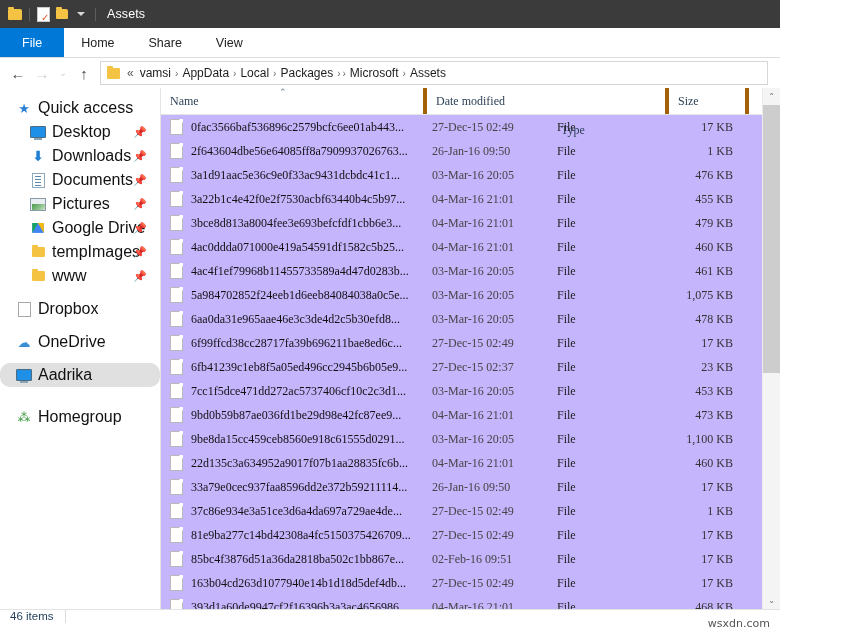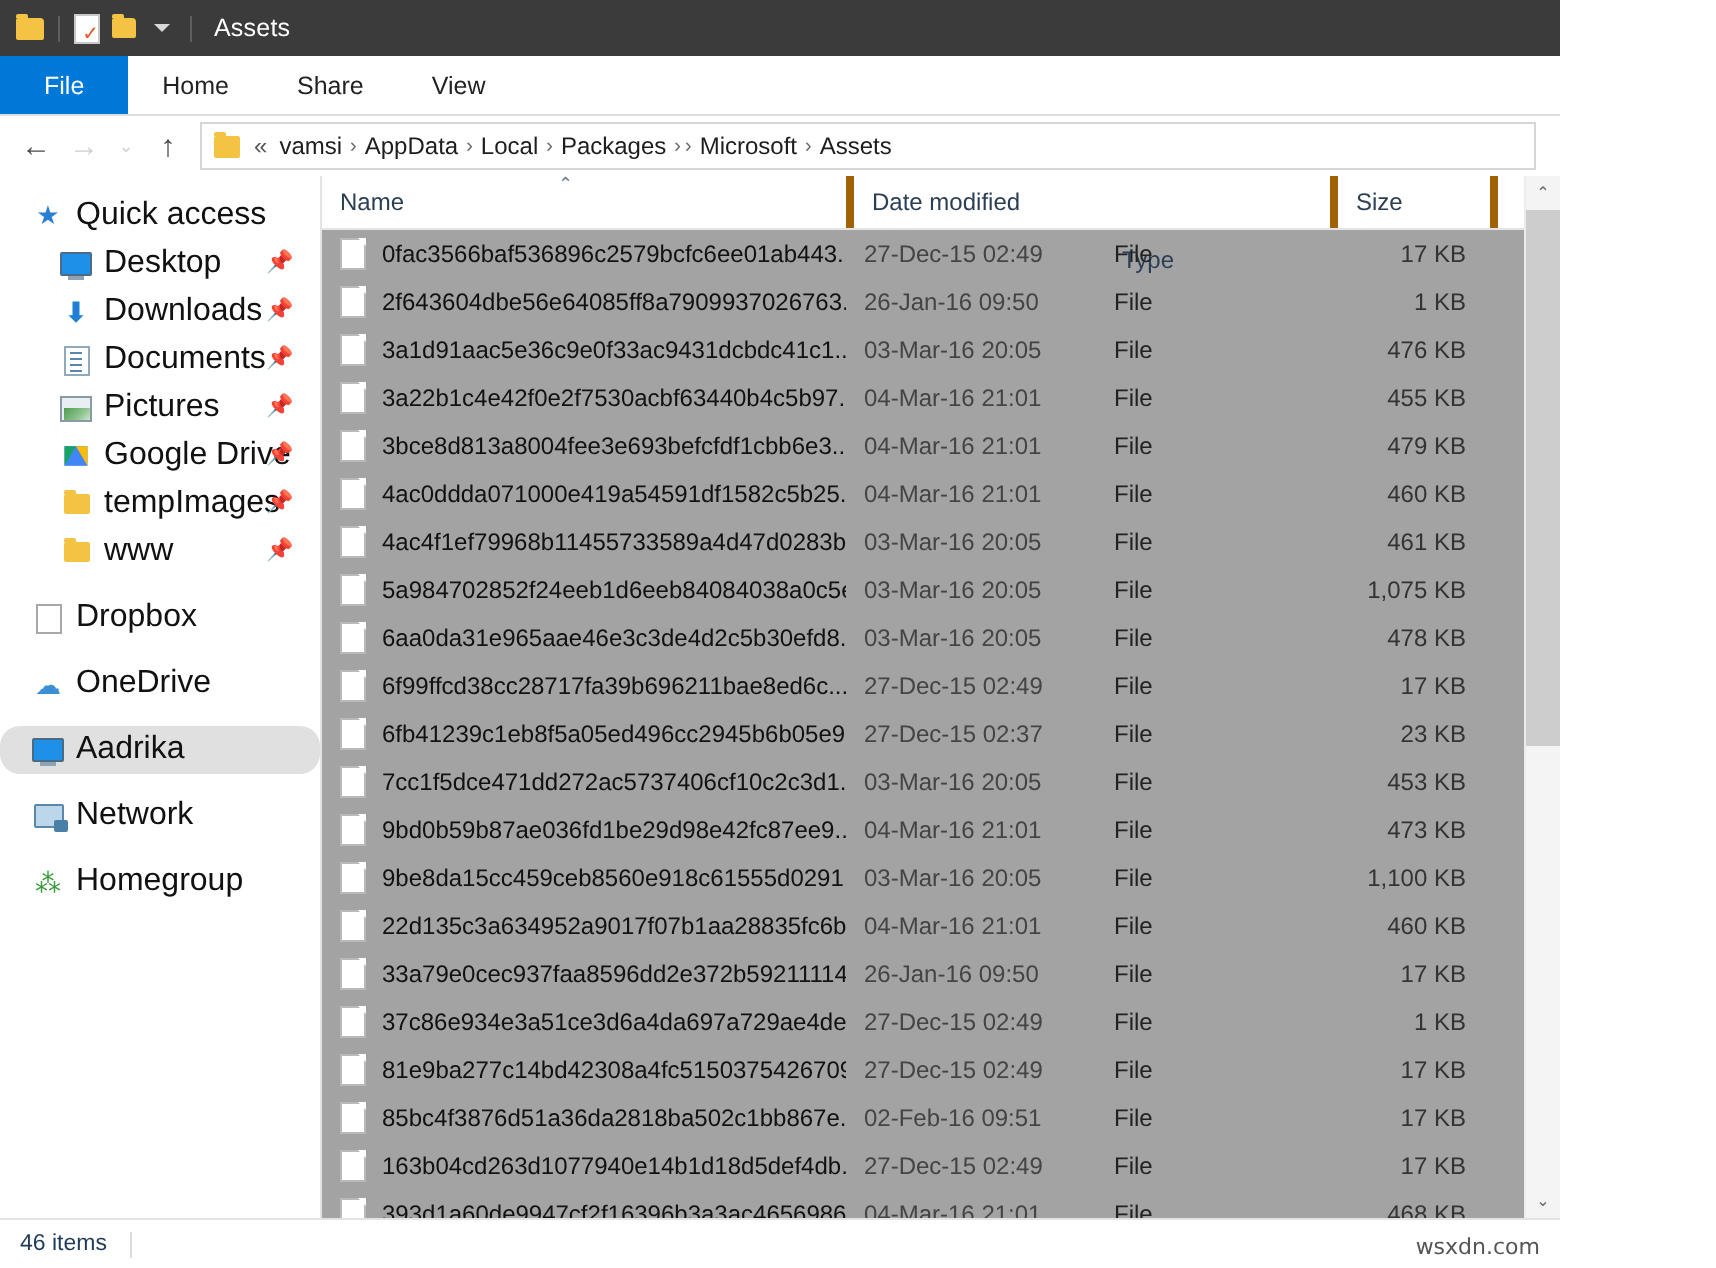--- a/index.html
+++ b/index.html
@@ -70,21 +70,21 @@
         transform:scale(.82);}
   .i-fold{width:13px;height:10px;background:#f5c344;border-radius:1px;position:relative;}
   .i-fold:before{content:"";position:absolute;left:0;top:-2px;width:6px;height:2px;background:#f5c344;border-radius:1px 1px 0 0;}
   .i-drop{width:11px;height:13px;background:#fff;border:1px solid #a8a8a8;}
   .i-one{color:#3a8fd4;font-size:13px;line-height:1;}
   .i-net{width:13px;height:10px;background:#bdd7ea;border:1px solid #5b87a8;position:relative;border-radius:1px;}
   .i-net:after{content:"";position:absolute;right:-3px;bottom:-3px;width:7px;height:6px;background:#4a7fa8;border-radius:1px;}
   .i-home{color:#3a9a3a;font-size:13px;line-height:1;}
 
   
-  .filepane{flex:1;min-width:0;display:flex;flex-direction:column;background:#a3a3a3;position:relative;}
+  .filepane{flex:1;min-width:0;display:flex;flex-direction:column;background:#c4b5fd;position:relative;font-family:Liberation Serif, serif;}
   .colhead{height:26px;flex:0 0 26px;display:flex;align-items:stretch;border-bottom:1px solid #e5e5e5;
            background:#fff;position:relative;}
   .col{display:flex;align-items:center;font-size:12px;color:#2b3f54;padding-left:9px;
        border-left:4px solid #a16207;box-sizing:border-box;position:relative;}
   .col:first-child{border-left:none;}
   .col.c-name{width:262px;flex:0 0 262px;}
   .col.c-date{width:125px;flex:0 0 125px;}
   .col.c-type{width:117px;flex:0 0 117px;margin-top:42px;}
   .col.c-size{width:80px;flex:0 0 80px;}
   .col.c-rest{flex:1;}
@@ -103,21 +103,21 @@
 
   
   .vscroll{width:17px;flex:0 0 17px;background:#f4f4f4;border-left:1px solid #ececec;
            display:flex;flex-direction:column;align-items:center;position:relative;}
   .sb-arrow{height:17px;width:17px;display:flex;align-items:center;justify-content:center;color:#6b6b6b;font-size:8px;flex:0 0 17px;}
   .sb-track{flex:1;width:17px;position:relative;}
   .sb-thumb{position:absolute;left:0;top:0;width:17px;background:#cdcdcd;}
 
   
   .statusbar{height:24px;flex:0 0 24px;border-top:1px solid #e3e3e3;background:#fff;
-             display:flex;align-items:center;padding:0 10px;position:relative;}
+             display:flex;padding:0 10px;position:relative;}
   .status-text{font-size:11.5px;color:#1f3b59;}
   .status-div{width:1px;height:13px;background:#dcdcdc;margin-left:12px;}
   .watermark{position:absolute;right:10px;bottom:4px;font-size:11px;color:#555;
              font-family:"DejaVu Sans",sans-serif;}
 </style>
 </head>
 <body>
 
 <div class="window">
 
@@ -258,26 +258,20 @@
 
       <div class="nav-item group sel">
         <span class="ico">
             <span class="i-desk"></span>
           </span>
         <span class="lbl">Aadrika</span>
       </div>
 
       <div class="gap"></div>
 
-      <div class="nav-item group">
-        <span class="ico">
-            <span class="i-net"></span>
-          </span>
-        <span class="lbl">Network</span>
-      </div>
 
       <div class="gap"></div>
 
       <div class="nav-item group">
         <span class="ico">
             <span class="i-home">⁂</span>
           </span>
         <span class="lbl">Homegroup</span>
       </div>
 

